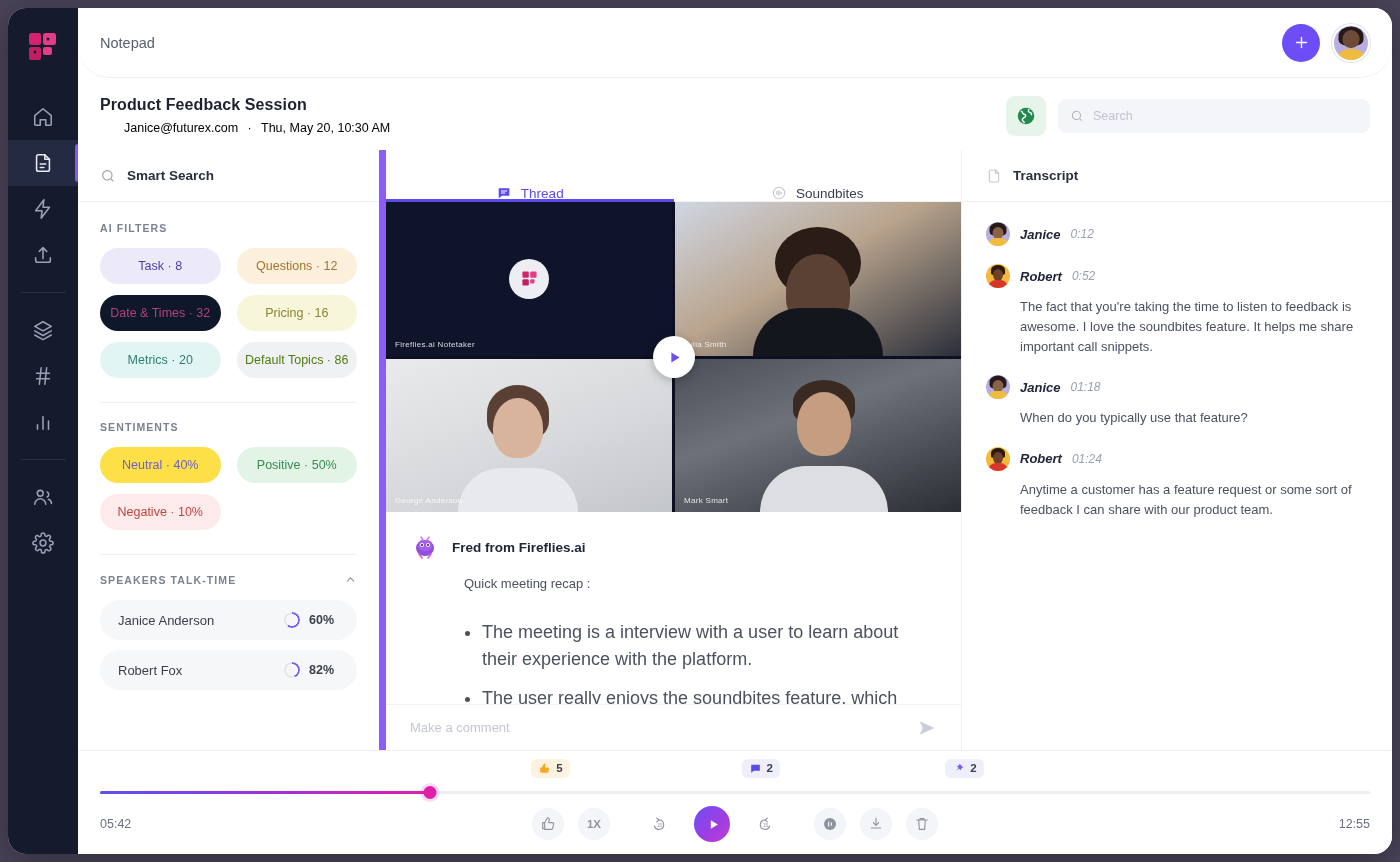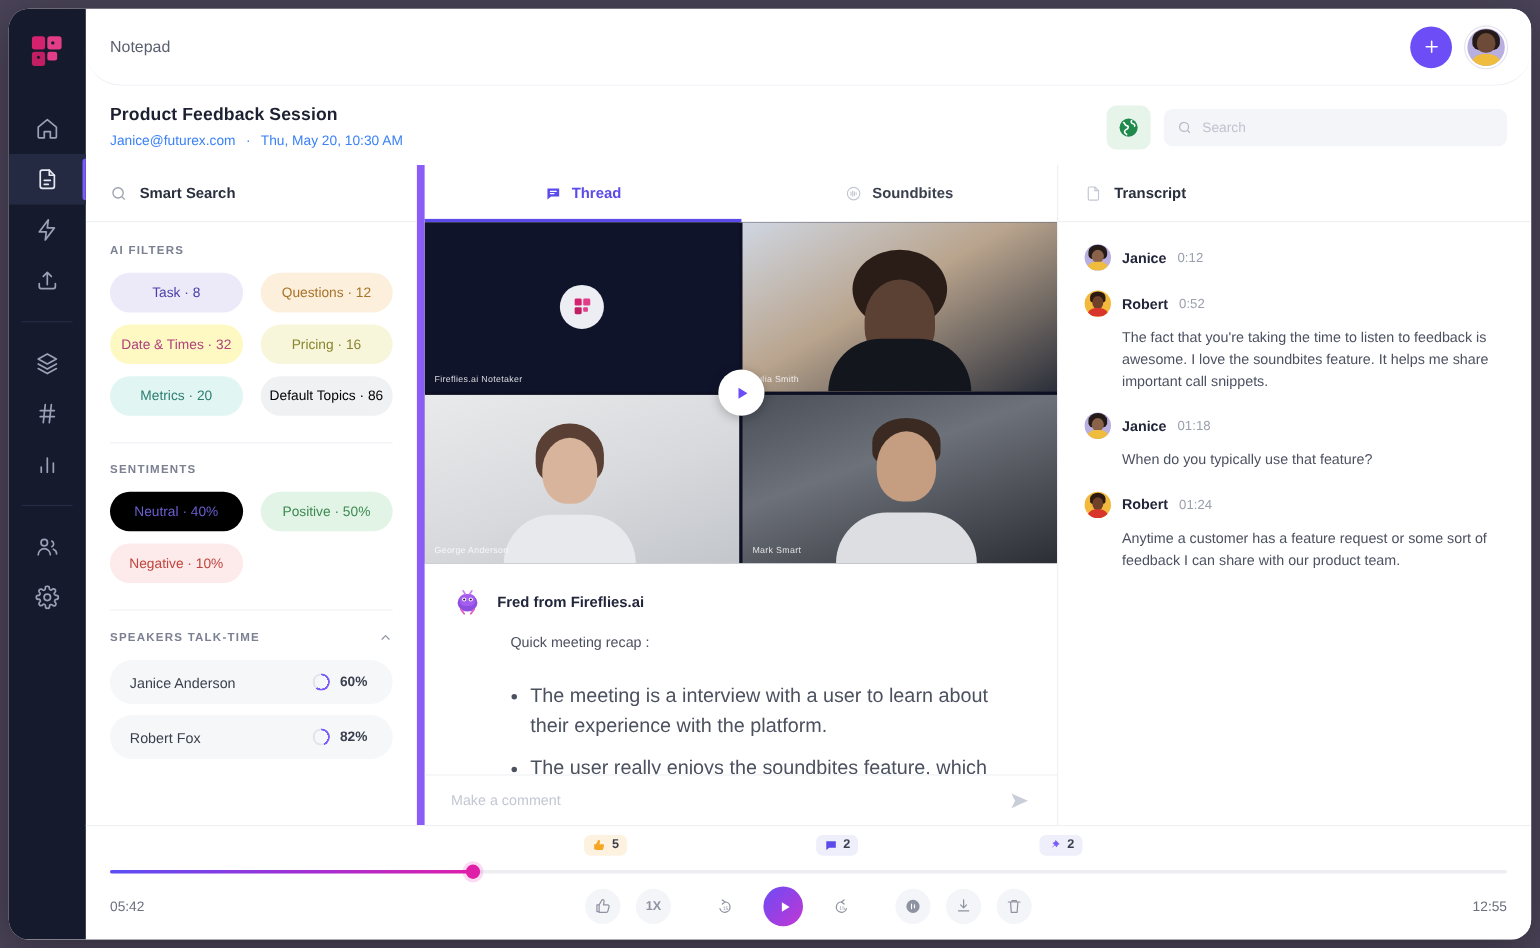--- a/index.html
+++ b/index.html
@@ -62,21 +62,21 @@
   .avatar-top .face { position:absolute; left:50%; top:40%; transform:translate(-50%,-50%);
     width:17px; height:18px; border-radius:50% 50% 46% 46%; background:#6e4b38; }
   .avatar-top .hair { position:absolute; left:50%; top:30%; transform:translate(-50%,-50%);
     width:25px; height:19px; border-radius:50% 50% 30% 30%; background:#241a18; }
   .avatar-top .body { position:absolute; left:50%; bottom:-2px; transform:translateX(-50%);
     width:30px; height:13px; border-radius:14px 14px 0 0; background:#f0bc3d; }
 
   
   .meet-head { padding: 18px 22px 14px 22px; display:flex; align-items:flex-start; }
   .meet-title { font-size: 16px; font-weight: bold; color: #1c2030; letter-spacing:.1px; }
-  .meet-sub { font-size: 12.5px; color: #3b82f6; margin-top: 7px; }
+  .meet-sub { font-size: 12.5px; color: #000000; margin-top: 7px; margin-left: 24px; }
   .meet-sub .dot { margin: 0 6px; }
   .meet-head-right { margin-left: auto; display: flex; align-items: center; gap: 12px; }
   .globe-btn {
     width: 40px; height: 40px; border-radius: 9px; background: #e6f4ea;
     display:flex; align-items:center; justify-content:center; cursor:pointer;
   }
   .globe-btn svg { width: 22px; height: 22px; }
   .search-box {
     width: 312px; height: 34px; border-radius: 8px; background: #f4f5f8;
     display: flex; align-items: center; gap: 9px; padding: 0 12px;
@@ -126,22 +126,22 @@
   }
   .speaker-name { font-size: 13px; color: #3a3f4d; }
   .speaker-right { margin-left:auto; display:flex; align-items:center; gap:9px; }
   .donut { width:16px; height:16px; border-radius:50%; }
   .speaker-pct { font-size: 12.5px; color:#3a3f4d; font-weight:600; min-width:30px; }
 
   
   .middle { flex: 1; display:flex; flex-direction:column; min-width:0; border-right:1px solid #eef0f4; }
   .tabs { height: 52px; display:flex; border-bottom:1px solid #eef0f4; }
   .tab {
-    flex:1; display:flex; align-items:center; justify-content:center; gap:9px;
-    font-size: 13.5px; color:#3a3f4d; font-weight:700; cursor:pointer; position:relative;
+    flex:1; display:flex; align-items:flex-end; justify-content:center; gap:9px;
+    font-size: 13.5px; color:#3a3f4d; font-weight:400; cursor:pointer; position:relative;
   }
   .tab.active { color:#5b4bea; }
   .tab.active::after { content:''; position:absolute; left:0; right:0; bottom:-1px; height:3px; background:#5b4bea; }
   .tab svg { width:16px; height:16px; }
 
   .middle-scroll { flex:1; overflow:hidden; padding: 0 0 0 0; display:flex; flex-direction:column; }
   .video {
     position: relative; margin: 0; height: 310px; background:#0d1022;
     display:grid; grid-template-columns: 1fr 1fr; grid-template-rows: 1fr 1fr; gap: 3px;
     overflow:hidden;
@@ -207,21 +207,21 @@
   
   .transcript { width: 430px; flex: 0 0 430px; display:flex; flex-direction:column; min-height:0; }
   .tr-head {
     height: 52px; display:flex; align-items:center; gap:11px; padding: 0 24px;
     border-bottom:1px solid #eef0f4;
   }
   .tr-head span { font-size: 13.5px; color:#2a2f3d; font-weight:600; }
   .tr-head svg { width:16px; height:16px; }
   .tr-list { flex:1; overflow:hidden; padding: 20px 24px 0 24px; }
   .tr-item { margin-bottom: 18px; }
-  .tr-meta { display:flex; align-items:center; gap:10px; margin-bottom: 9px; }
+  .tr-meta { display:flex; align-items:center; gap:10px; margin-bottom: 9px; font-style: italic; }
   .tr-av { width: 24px; height:24px; border-radius:50%; overflow:hidden; position:relative; flex:0 0 24px; }
   .tr-av.janice { background:#b9aee0; }
   .tr-av.janice .h { position:absolute; left:50%; top:28%; transform:translate(-50%,-50%);
     width:17px; height:13px; border-radius:50% 50% 28% 28%; background:#241a18; }
   .tr-av.janice .f { position:absolute; left:50%; top:46%; transform:translate(-50%,-50%);
     width:11px; height:12px; border-radius:50%; background:#8a6149; }
   .tr-av.janice .b { position:absolute; left:50%; bottom:0; transform:translateX(-50%);
     width:21px; height:8px; border-radius:10px 10px 0 0; background:#f0bc3d; }
   .tr-av.robert { background:#f2b93c; }
   .tr-av.robert .h { position:absolute; left:50%; top:26%; transform:translate(-50%,-50%);
@@ -417,31 +417,31 @@
               <path d="M20 20l-3.5-3.5"></path>
             </svg>
           <span>Smart Search</span>
         </div>
 
         <div class="filters-scroll">
           <div class="sec-label">AI FILTERS</div>
           <div class="chip-grid" id="ai-chips">
               <div class="chip" style="background:#eceaf9;color:#4c3fa8">Task · 8</div>
               <div class="chip" style="background:#fcefdc;color:#a8742a">Questions · 12</div>
-              <div class="chip" style="background:#fef9c3;color:#b0427c">Date &amp; Times · 32</div>
+              <div class="chip" style="background:#0f172a;color:#b0427c">Date &amp; Times · 32</div>
               <div class="chip" style="background:#f7f6db;color:#8a8530">Pricing · 16</div>
               <div class="chip" style="background:#e1f6f3;color:#2e7d72">Metrics · 20</div>
-              <div class="chip" style="background:#f0f1f3;color:#000000">Default Topics · 86</div>
+              <div class="chip" style="background:#f0f1f3;color:#4d7c0f">Default Topics · 86</div>
             </div>
 
           <div class="hr-soft"></div>
 
           <div class="sec-label">SENTIMENTS</div>
           <div class="chip-grid" id="sent-chips">
-              <div class="chip" style="background:#000000;color:#6a5fd0">Neutral · 40%</div>
+              <div class="chip" style="background:#fde047;color:#6a5fd0">Neutral · 40%</div>
               <div class="chip" style="background:#e2f4e6;color:#3b8a52">Positive · 50%</div>
               <div class="chip" style="background:#fdeaea;color:#c0453f">Negative · 10%</div>
             </div>
 
           <div class="hr-soft"></div>
 
           <div class="speakers-head">
             <div class="sec-label">SPEAKERS TALK-TIME</div>
             <svg class="chev" viewBox="0 0 24 24">
                 <path d="M6 15l6-6 6 6"></path>

